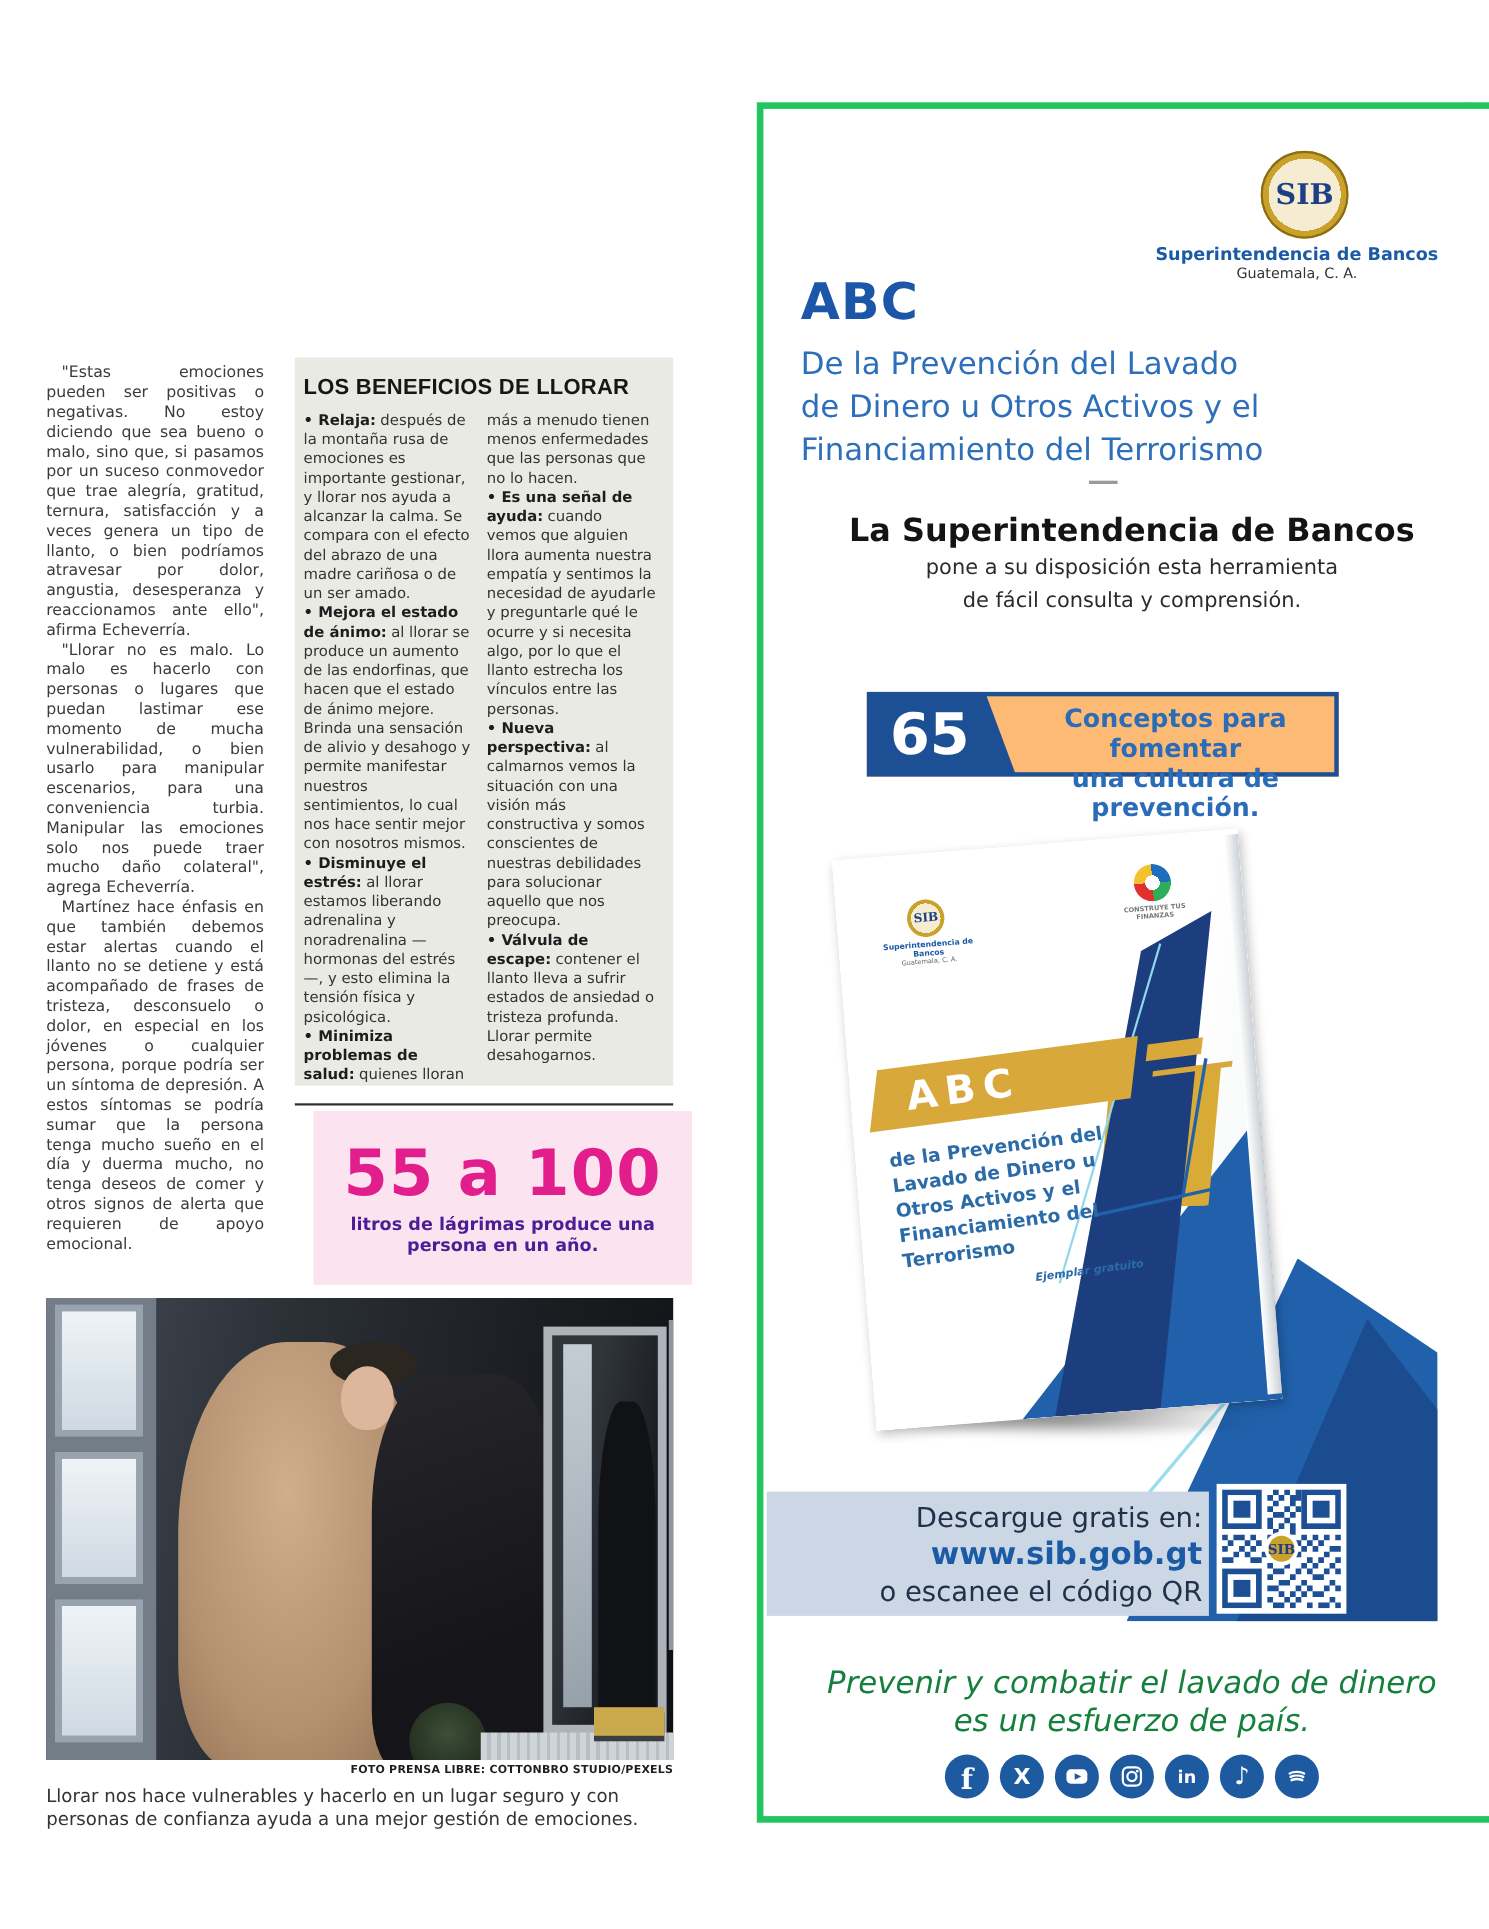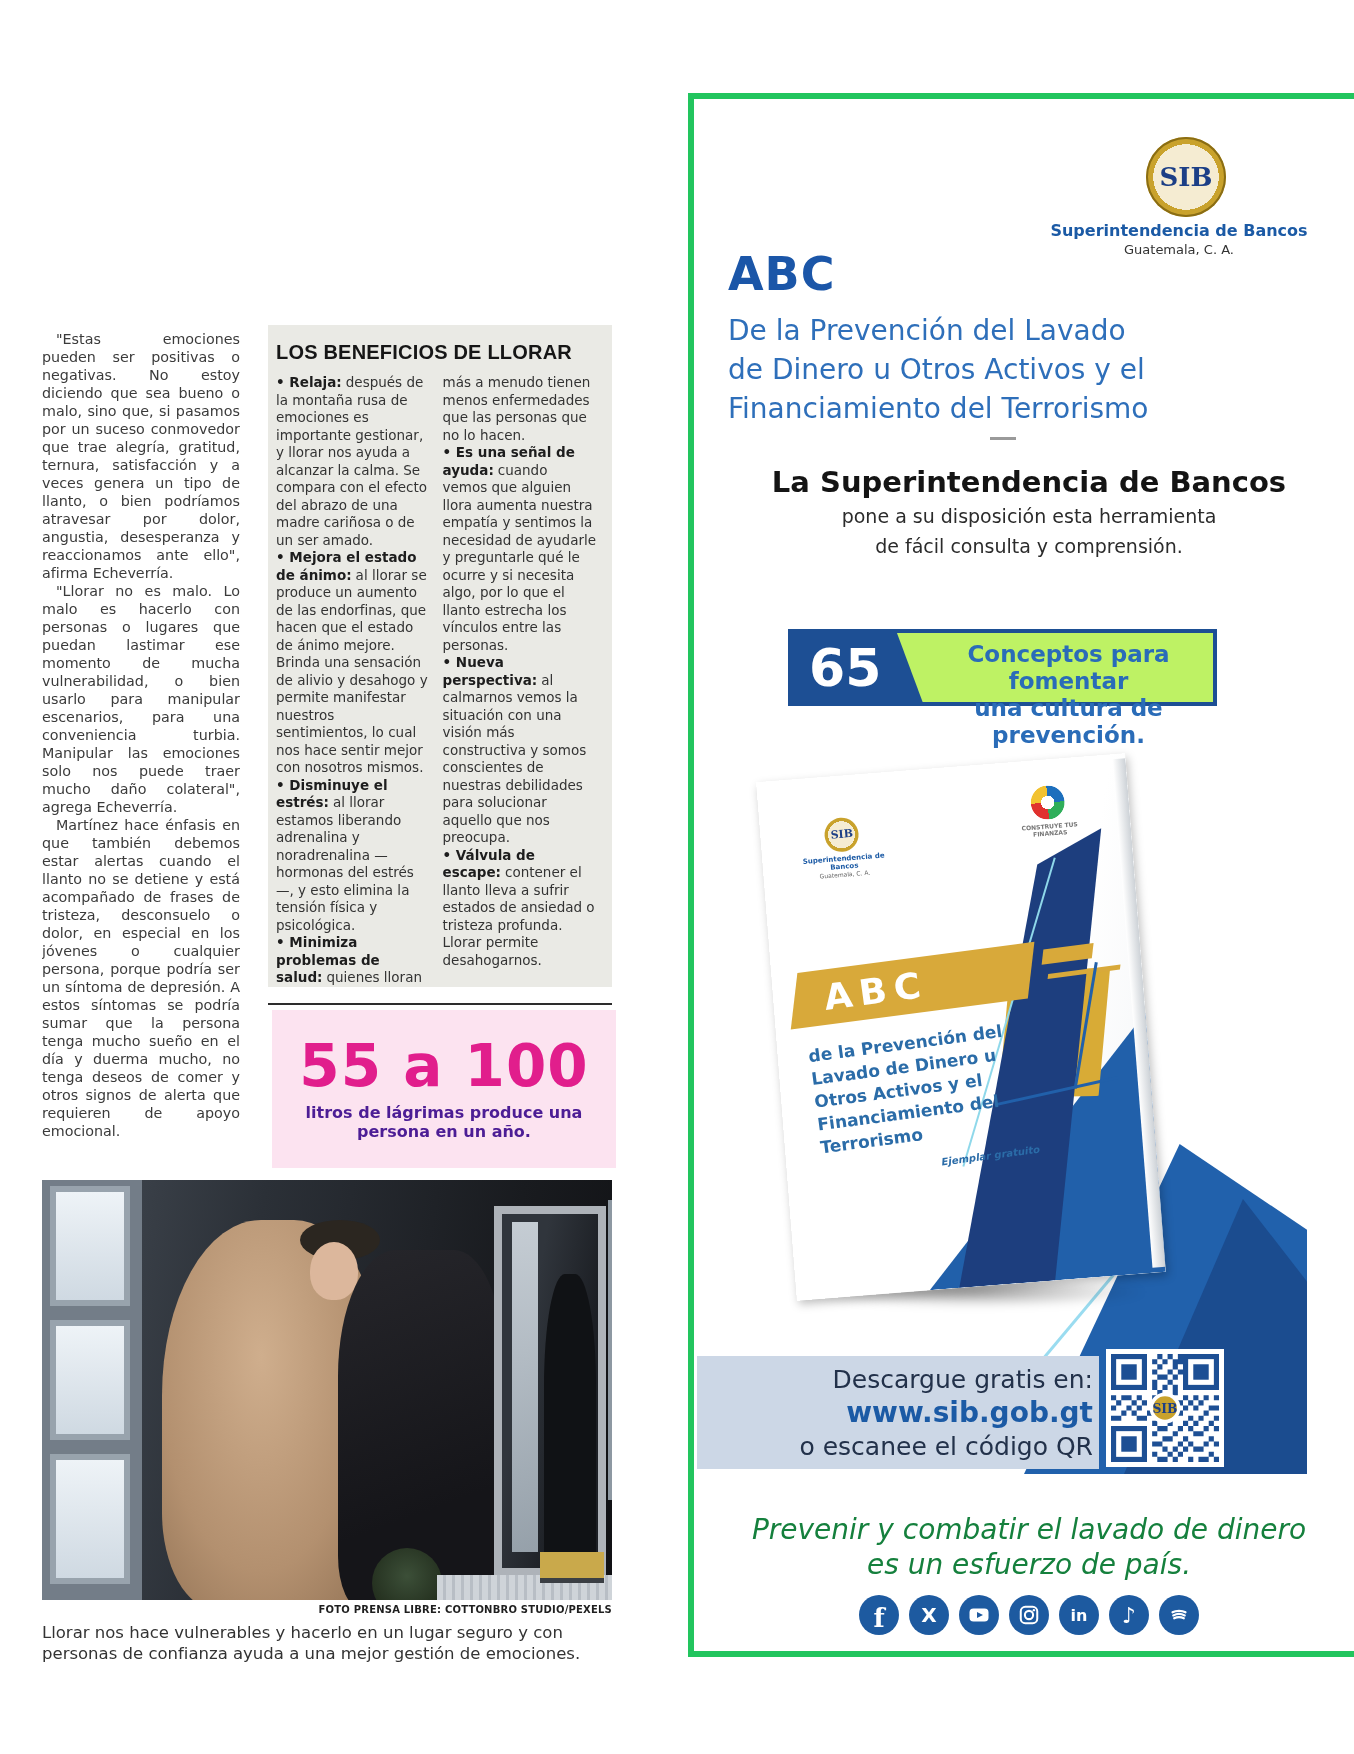--- a/index.html
+++ b/index.html
@@ -15,21 +15,21 @@
   .benefits{position:absolute;left:268px;top:325px;width:344px;height:662px;background:#eaeae5;
             box-sizing:border-box;padding:16px 16px 10px 8px;overflow:hidden;}
   .benefits h2{margin:0 0 10px 0;font-size:20px;letter-spacing:.2px;color:#161616;
                font-family:"Liberation Sans",sans-serif;font-weight:bold;}
   .benefits .cols{column-count:2;column-gap:13px;font-size:13.5px;line-height:17.5px;color:#333;}
   .benefits p{margin:0;}
   .benefits b.lead{color:#1d1d1d;margin-right:4px;}
 
   
   .stat-rule{position:absolute;left:268px;top:1003px;width:344px;height:2px;background:#2d2d2d;}
-  .stat{position:absolute;left:272px;top:1010px;width:344px;height:158px;background:#fce3f0;
+  .stat{position:absolute;left:285px;top:1010px;width:344px;height:158px;background:#fce3f0;
         display:flex;flex-direction:column;align-items:center;justify-content:center;text-align:center;}
   .stat .big{font-size:58px;font-weight:800;color:#e11e8c;line-height:1;letter-spacing:1px;}
   .stat .sub{margin-top:8px;font-size:16px;font-weight:bold;color:#4c1d95;line-height:19px;width:320px;}
 
   
   .photo{position:absolute;left:42px;top:1180px;width:570px;height:420px;overflow:hidden;
          background:linear-gradient(100deg,#454c55 0%,#2b3037 35%,#191b1f 75%,#101114 100%);}
   .ph-wall-l{position:absolute;left:0;top:0;width:100px;height:100%;background:#737d88;}
   .ph-pane{position:absolute;background:linear-gradient(180deg,#eef3f7,#cfd9e2);border:6px solid #98a3ad;box-sizing:border-box;}
   .p1{left:8px;top:6px;width:80px;height:120px;}
@@ -69,21 +69,21 @@
   .sib-logo span{font-family:"DejaVu Serif","Liberation Serif",serif;font-weight:bold;font-size:26px;color:#1c3f86;}
   .ad-org{position:absolute;left:290px;top:122px;width:390px;text-align:center;}
   .ad-org .n{font-size:16px;font-weight:bold;color:#1b5aa5;}
   .ad-org .l{font-size:13px;color:#333;margin-top:2px;}
   .ad-abc{position:absolute;left:34px;top:148px;font-size:46px;font-weight:800;color:#1b56a8;letter-spacing:1px;}
   .ad-title{position:absolute;left:34px;top:212px;font-size:28px;line-height:39px;font-weight:500;color:#2e6fba;}
   .ad-dash{position:absolute;left:296px;top:338px;width:26px;height:3px;background:#9a9a9a;}
   .ad-lead-b{position:absolute;left:0;top:366px;width:100%;text-align:center;font-size:29px;font-weight:800;color:#141414;}
   .ad-lead-1{position:absolute;left:0;top:406px;width:100%;text-align:center;font-size:19px;font-weight:500;color:#2b2b2b;}
   .ad-lead-2{position:absolute;left:0;top:436px;width:100%;text-align:center;font-size:19px;font-weight:500;color:#2b2b2b;}
-  .count-box{position:absolute;left:94px;top:530px;width:429px;height:77px;border:4px solid #1d4f94;box-sizing:border-box;background:#bef264;}
+  .count-box{position:absolute;left:94px;top:530px;width:429px;height:77px;border:4px solid #1d4f94;box-sizing:border-box;background:#fdba74;}
   .count-blue{position:absolute;left:-1px;top:-1px;width:132px;height:71px;background:#1d4f94;
               clip-path:polygon(0 0,80% 0,100% 100%,0 100%);display:flex;align-items:center;}
   .count-blue span{color:#fff;font-size:52px;font-weight:800;margin-left:18px;line-height:1;}
   .count-text{position:absolute;left:140px;right:8px;top:8px;text-align:center;
               font-size:23px;font-weight:bold;color:#2a6cb8;line-height:27px;}
 
   
   .book-shadow{position:absolute;left:105px;top:1178px;width:350px;height:30px;border-radius:50%;
                background:radial-gradient(ellipse,rgba(0,0,0,.38),rgba(0,0,0,0) 70%);filter:blur(4px);}
   .book{position:absolute;left:82px;top:668px;width:370px;height:520px;transform:rotate(-4.5deg);

